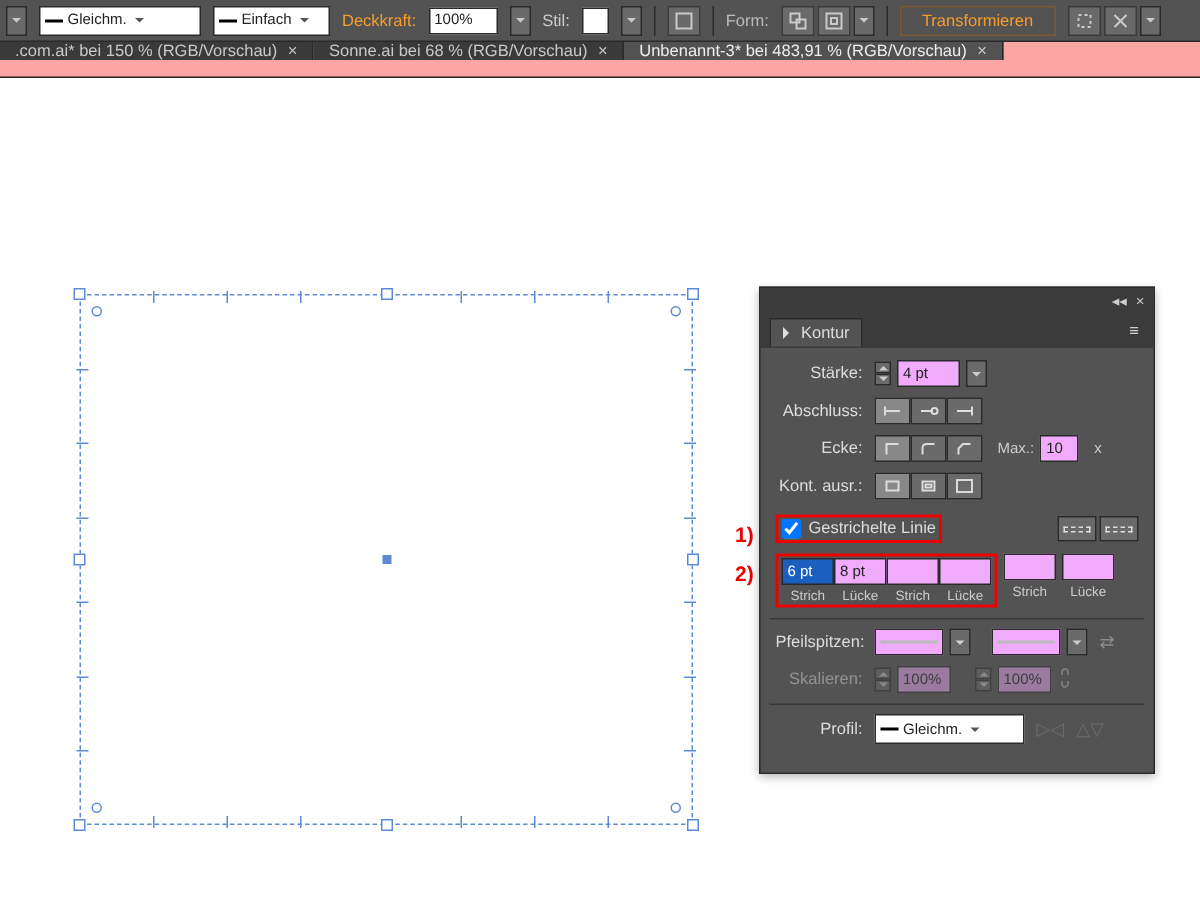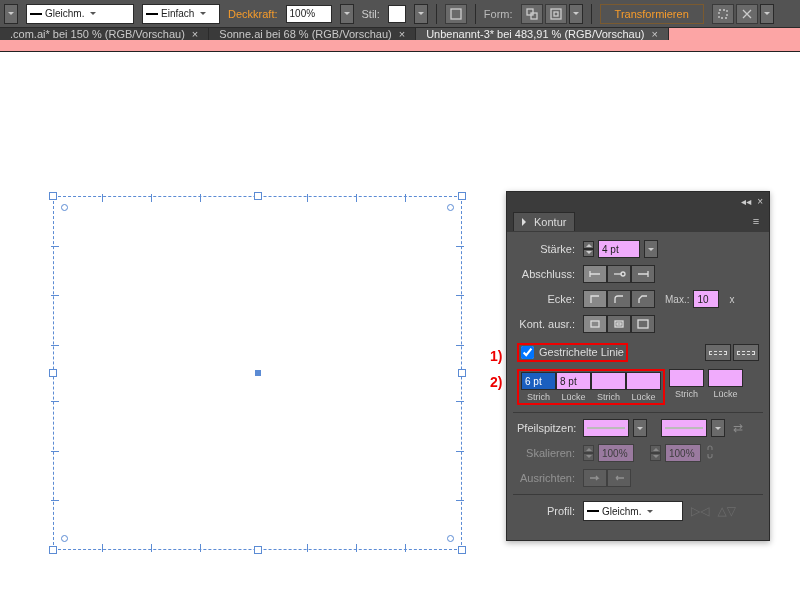--- a/index.html
+++ b/index.html
@@ -406,35 +406,20 @@
             <div class="dn"></div>
           </div>
         <div class="fld" style="min-width:36px">
             <span>100%</span>
           </div>
         <span class="linkicon"><svg viewBox="0 0 10 14">
               <path d="M3 5V3a2 2 0 0 1 4 0v2M3 9v2a2 2 0 0 0 4 0V9"></path>
             </svg></span>
       </div>
 
-      <div class="row ghost">
-        <span class="rlabel">Ausrichten:</span>
-        <div class="btn3">
-          <div class="b3">
-              <svg viewBox="0 0 14 12">
-                <path d="M2 6h8l-2-2m2 2-2 2"></path>
-              </svg>
-            </div>
-          <div class="b3">
-              <svg viewBox="0 0 14 12">
-                <path d="M4 6h8M4 6l2-2m-2 2 2 2"></path>
-              </svg>
-            </div>
-        </div>
-      </div>
 
       <div class="divider"></div>
 
       <div class="row">
         <span class="rlabel">Profil:</span>
         <div class="tb-swatch" style="width:100px">
           <span class="line"></span>
             <span>Gleichm.</span>
             <span class="arr"></span>
         </div>

